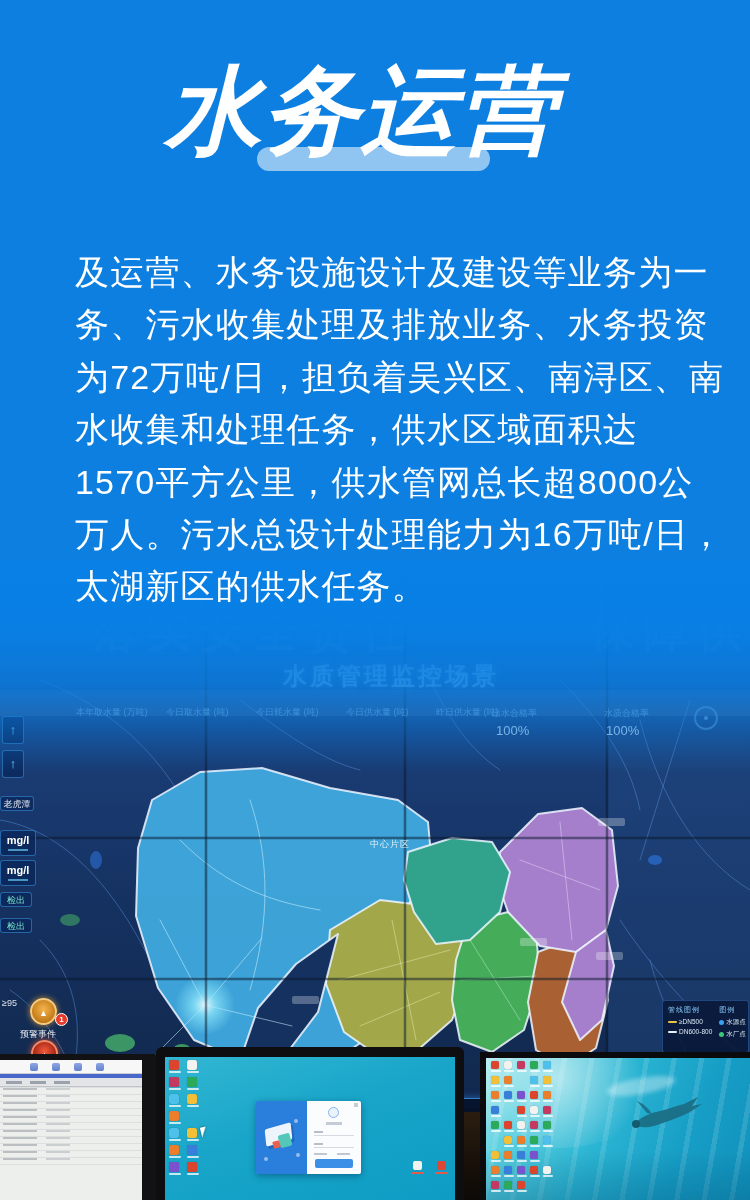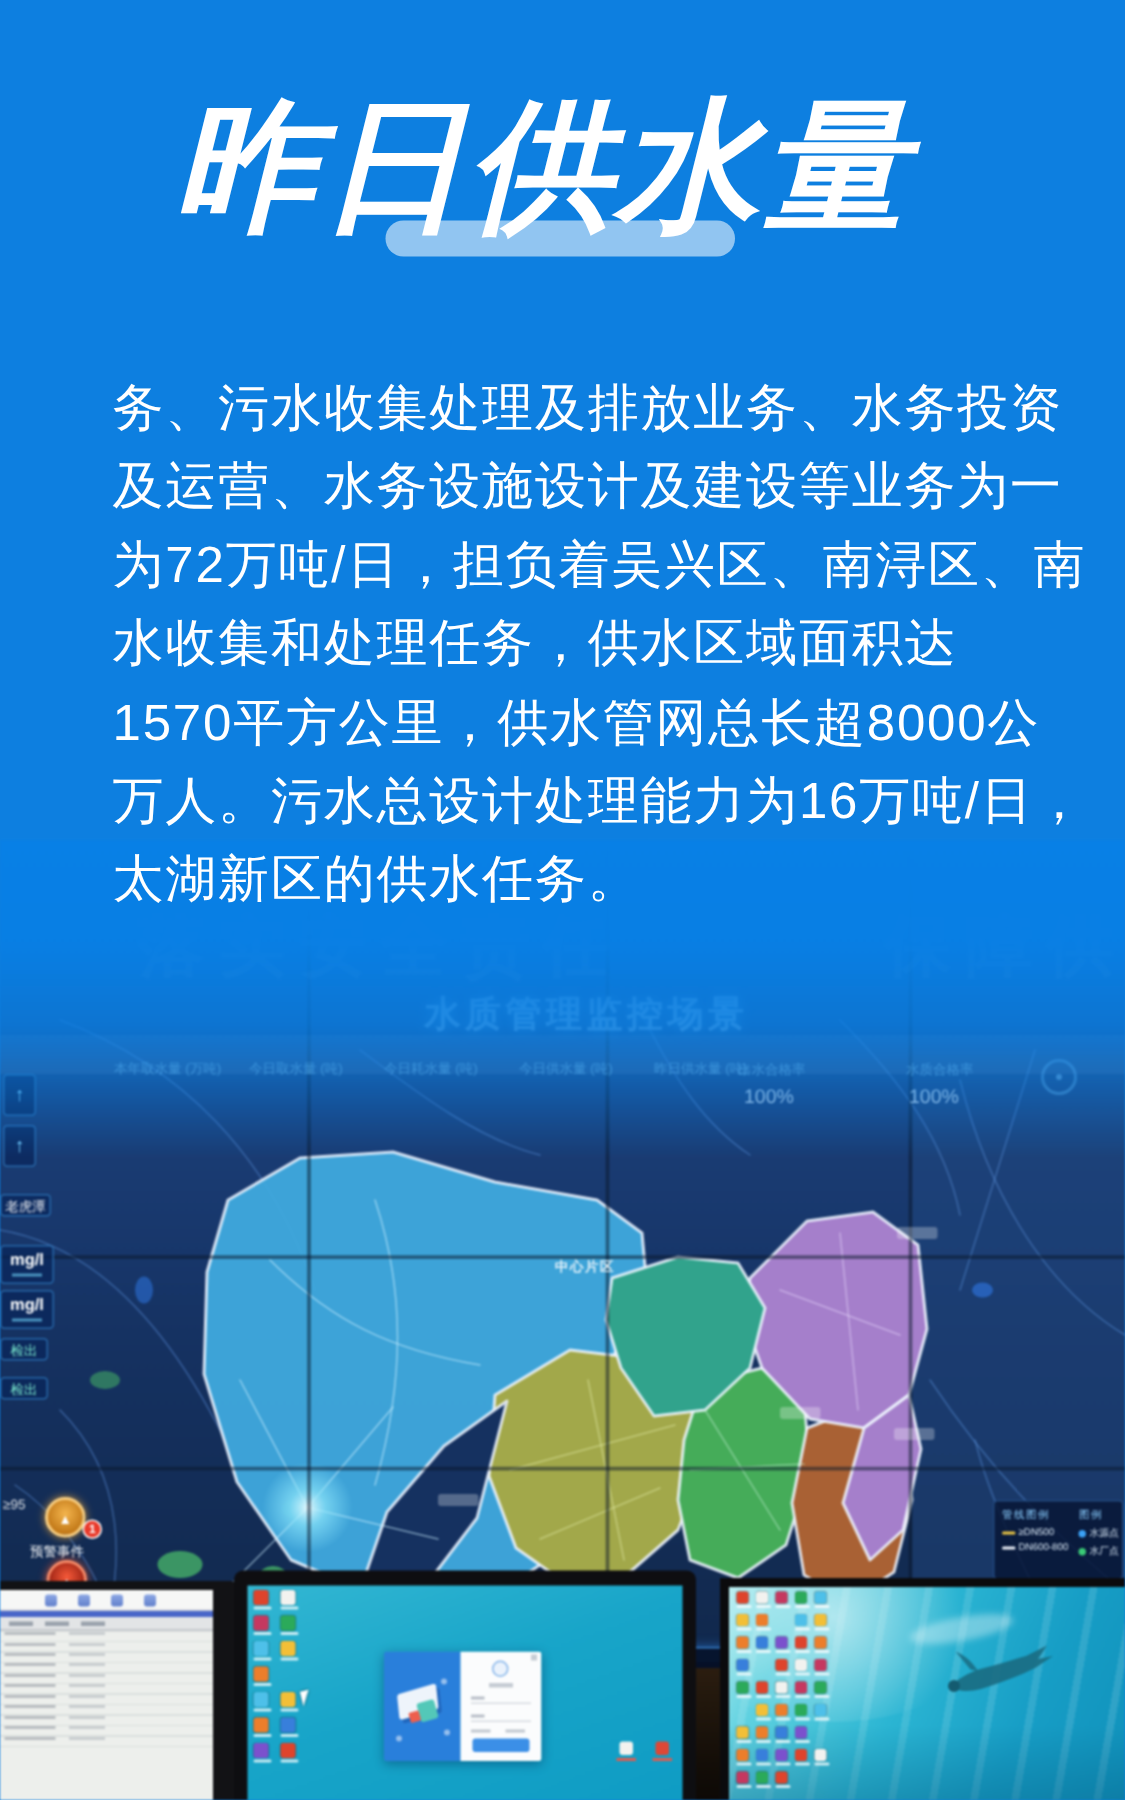--- a/index.html
+++ b/index.html
@@ -66,21 +66,21 @@
   .warn-ic{left:30px;top:438px;background:radial-gradient(circle at 50% 40%,#f0b452 0%,#c07a1e 70%);
            border:2px solid #f4cc84;box-shadow:0 0 6px rgba(240,170,60,0.8);}
   .crit-ic{left:31px;top:480px;background:radial-gradient(circle at 50% 40%,#ef5a3c 0%,#8f1f12 75%);
            border:2px solid #f08a6a;box-shadow:0 0 6px rgba(240,90,50,0.8);}
   .warn-badge{position:absolute;left:55px;top:453px;width:13px;height:13px;border-radius:50%;
               background:#e23b2c;border:1px solid #fff;color:#fff;font-size:8px;line-height:12px;
               text-align:center;font-weight:700;}
   .warn-label{position:absolute;left:20px;top:468px;font-size:9px;color:rgba(255,255,255,0.92);}
 
   
-  .map-label{position:absolute;font-size:9px;color:rgba(255,255,255,0.85);letter-spacing:1px;font-weight:bold;}
+  .map-label{position:absolute;font-size:9px;color:rgba(255,255,255,0.85);letter-spacing:1px;}
   .ml-center{left:370px;top:278px;}
   .pill-lab{position:absolute;width:27px;height:8px;border-radius:2px;background:rgba(255,255,255,0.28);}
   .pl-1{left:520px;top:378px;} .pl-2{left:596px;top:392px;} .pl-3{left:292px;top:436px;} .pl-4{left:598px;top:258px;}
 
   
   .legend{position:absolute;left:662px;top:440px;width:87px;height:53px;border-radius:3px;
           background:rgba(8,22,52,0.85);border:1px solid rgba(70,140,220,0.4);
           padding:4px 3px 0 5px;display:flex;gap:7px;}
   .lg-col{display:flex;flex-direction:column;gap:3px;}
   .lg-title{font-size:7px;color:#8fd0ff;letter-spacing:1px;}
@@ -166,21 +166,21 @@
                grid-auto-rows:15px;}
   .right-icons .dicon i{width:8px;height:8px;}
   .right-icons .dicon b{width:10px;}
 </style>
 </head>
 <body>
 
 <div class="page">
 
   <div class="hero-pill"></div>
-  <div class="hero-title">昨日供水量</div>
+  <div class="hero-title">水务运营</div>
 
   <div class="photo">
 
     <svg class="wall-svg" width="750" height="558" viewBox="0 0 750 558">
       <defs>
         <linearGradient id="gWall" x1="0" y1="0" x2="0" y2="1">
           <stop offset="0" stop-color="#2a66ae"></stop>
             <stop offset="0.32" stop-color="#1c3e74"></stop>
           <stop offset="0.62" stop-color="#16315e"></stop>
             <stop offset="1" stop-color="#122849"></stop>
@@ -644,21 +644,21 @@
             <div class="dicon" style="visibility: hidden;">
               <i style="background: rgb(242, 242, 239);"></i>
               <b></b>
             </div>
           </div>
       </div>
     </div>
   </div>
 
   <div class="intro">
+    <div class="ln">及运营、水务设施设计及建设等业务为一</div>
     <div class="ln">务、污水收集处理及排放业务、水务投资</div>
-    <div class="ln">及运营、水务设施设计及建设等业务为一</div>
     <div class="ln">为72万吨/日，担负着吴兴区、南浔区、南</div>
     <div class="ln">水收集和处理任务，供水区域面积达</div>
     <div class="ln">1570平方公里，供水管网总长超8000公</div>
     <div class="ln">万人。污水总设计处理能力为16万吨/日，</div>
     <div class="ln">太湖新区的供水任务。</div>
   </div>
 </div>
 
 </body></html>

